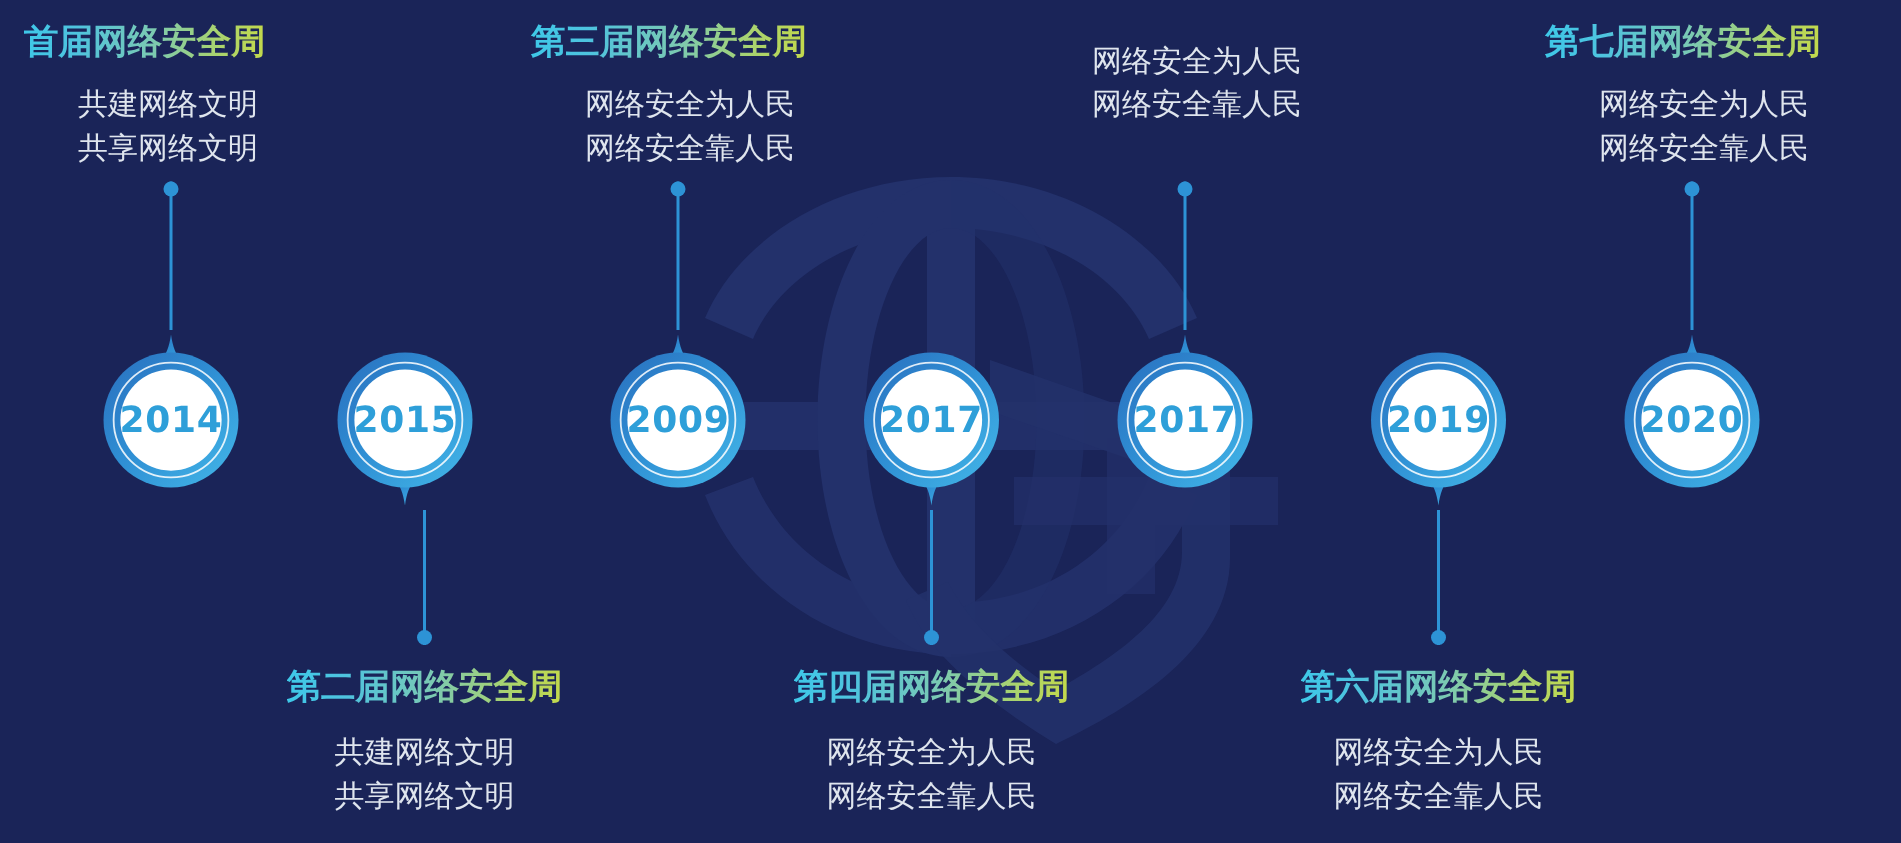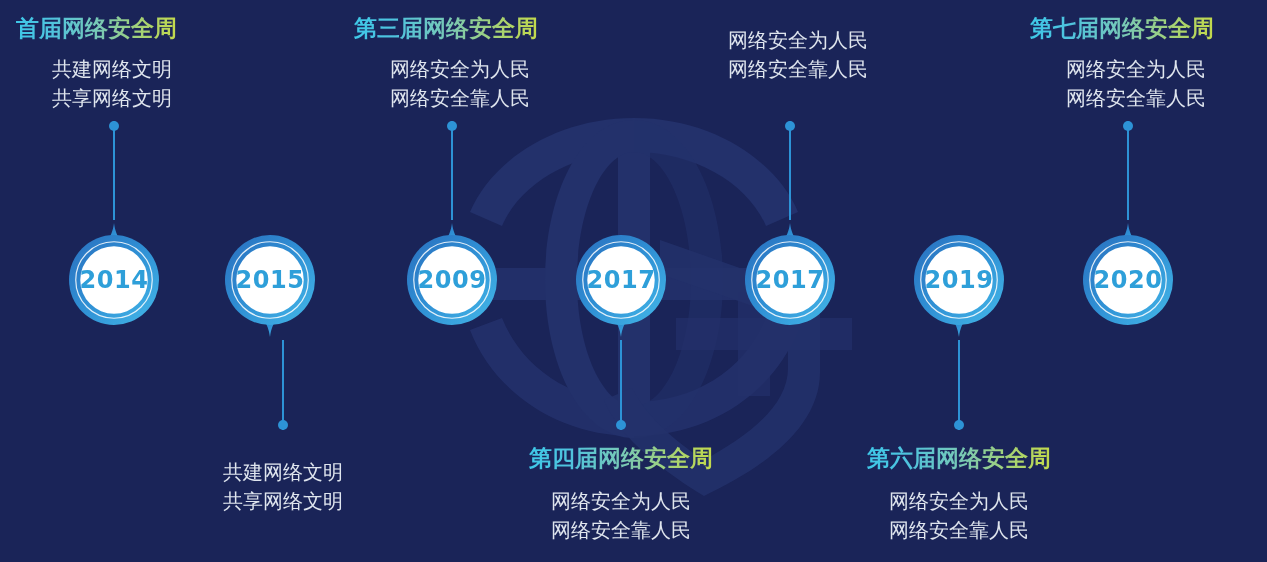--- a/index.html
+++ b/index.html
@@ -208,21 +208,21 @@
       </div>
     </div>
   <div id="blocks">
       <div class="block top" style="left: 16px; top: 14px;">
         <div class="title">首届网络安全周</div>
         <div class="subs">
           <div>共建网络文明</div>
           <div>共享网络文明</div>
         </div>
       </div>
-      <div class="block bottom" style="left: 113px; width: 340px; top: 444px;"><div class="subs">
+      <div class="block bottom" style="left: 113px; width: 340px; top: 444px;"><div class="title">第二届网络安全周</div><div class="subs">
           <div>共建网络文明</div>
           <div>共享网络文明</div>
         </div></div>
       <div class="block top" style="left: 354px; top: 14px;">
         <div class="title">第三届网络安全周</div>
         <div class="subs">
           <div>网络安全为人民</div>
           <div>网络安全靠人民</div>
         </div>
       </div>

